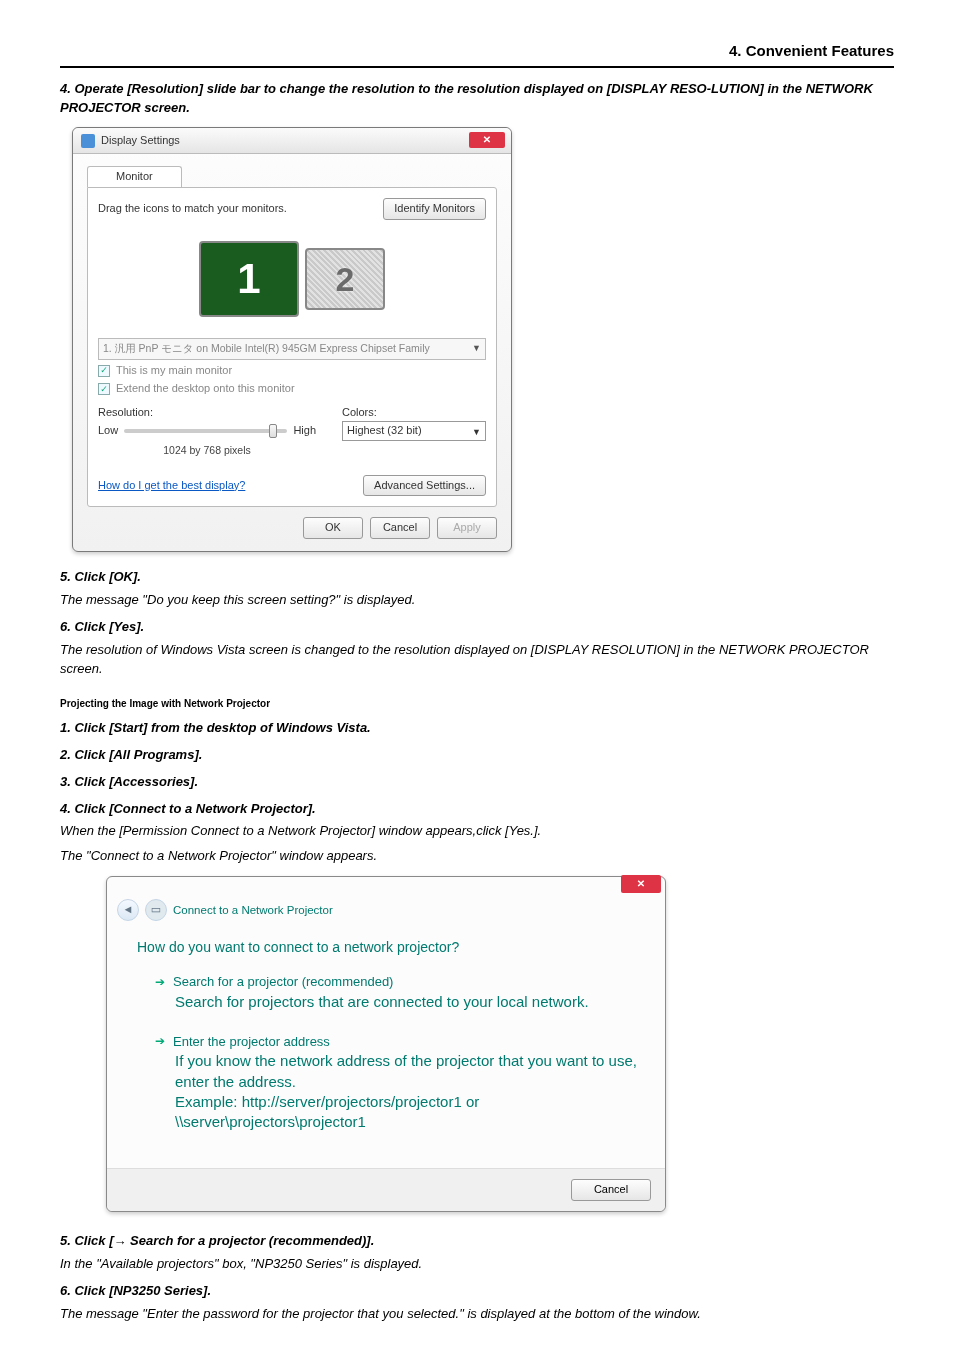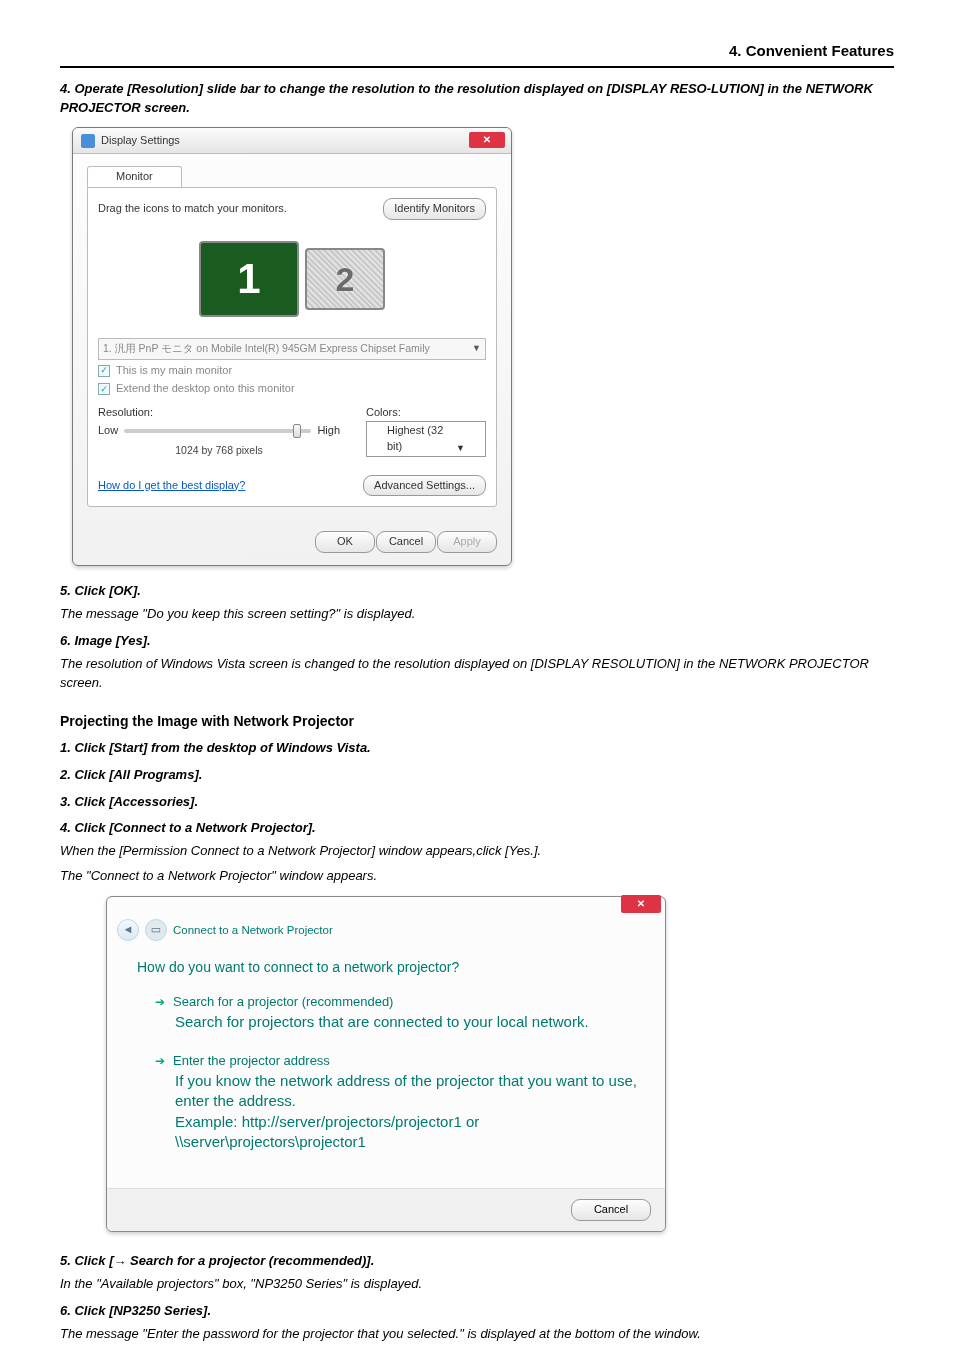--- a/index.html
+++ b/index.html
@@ -1,49 +1,49 @@
 <!DOCTYPE html>
 <html><head>
 <meta charset="utf-8">
 <style>
   * { margin: 0; padding: 0; box-sizing: border-box; }
   body { font-family: Arial, Helvetica, sans-serif; background: #fff; color: #000; width: 954px; margin: 0 auto; padding: 40px 60px; font-size: 13px; line-height: 1.45; }
   .section-header { text-align: right; font-weight: bold; font-size: 15px; border-bottom: 2px solid #000; padding-bottom: 4px; margin-bottom: 12px; }
   .step-bold { font-weight: bold; font-style: italic; margin: 8px 0 4px 0; }
   .step-indent { margin-left: 26px; padding-left: 0; }
   .italic-body { font-style: italic; margin: 4px 0 6px 0; }
-  .subhead { font-weight: bold; font-size: 14px; margin: 18px 0 8px 0; }
+  .subhead { font-weight: bold; font-size: 10px; margin: 18px 0 8px 0; }
   .page-num { text-align: center; font-weight: bold; font-size: 15px; margin-top: 28px; }
 
   
   .dlg { border: 1px solid #7a7a7a; border-radius: 6px; background: linear-gradient(#fdfdfd,#f1f1f1); width: 440px; margin: 10px 0 16px 12px; box-shadow: 0 2px 4px rgba(0,0,0,.2); font-size: 11px; color: #333; }
   .dlg-title { height: 26px; background: linear-gradient(#fbfbfb,#e5e5e5); border-bottom: 1px solid #bbb; border-radius: 6px 6px 0 0; display: flex; align-items: center; padding: 0 8px; position: relative; }
   .dlg-title-icon { width: 14px; height: 14px; background: #4a90d9; border-radius: 2px; margin-right: 6px; }
   .dlg-close { position: absolute; right: 6px; top: 4px; width: 36px; height: 16px; background: #d34; border-radius: 2px; color: #fff; display: flex; align-items: center; justify-content: center; font-weight: bold; font-size: 10px; }
   .dlg-body { padding: 12px 14px; }
   .tab { display: inline-block; background: #fff; border: 1px solid #bbb; border-bottom: none; padding: 2px 28px; border-radius: 3px 3px 0 0; font-size: 11px; }
   .panel { border: 1px solid #bbb; background: #fff; padding: 10px; border-radius: 0 3px 3px 3px;}
   .row-sb { display: flex; justify-content: space-between; align-items: center; }
-  .btn { display: inline-block; border: 1px solid #999; background: linear-gradient(#fdfdfd,#e6e6e6); padding: 2px 10px; border-radius: 9px; font-size: 11px; min-width: 60px; text-align: center; }
+  .btn { display: inline-block; border: 1px solid #999; background: linear-gradient(#fdfdfd,#e6e6e6); padding: 2px 10px; border-radius: 3px; font-size: 11px; min-width: 60px; text-align: center; }
   .mon-row { display: flex; justify-content: center; align-items: center; gap: 6px; margin: 14px 0; height: 90px; }
   .monitor { border: 2px solid #888; border-radius: 4px; display: flex; align-items: center; justify-content: center; font-weight: bold; color: #fff; }
   .mon1 { width: 100px; height: 76px; background: #1a5c1f; font-size: 42px; }
   .mon2 { width: 80px; height: 62px; background: repeating-linear-gradient(45deg,#c9c9c9,#c9c9c9 2px,#e2e2e2 2px,#e2e2e2 4px); color: #6b6b6b; font-size: 34px; text-shadow: 0 0 2px #fff;}
   .select-line { border: 1px solid #bbb; background: #f7f7f7; padding: 2px 4px; color: #888; font-size: 10.5px; width: 100%; display:flex; justify-content:space-between; align-items:center;}
   .select-line .arrow{font-size:9px;color:#555}
   .chk { display: flex; align-items: center; gap: 6px; color: #888; margin: 3px 0; }
   .chkbox { width: 12px; height: 12px; border: 1px solid #8aa; background: #eef8ff; display:flex;align-items:center;justify-content:center;font-size:9px;color:#1a7;}
   .cols2 { display: flex; gap: 26px; margin-top: 8px;}
   .slider-row { display:flex; align-items:center; gap:6px; margin-top:2px;}
   .track { flex:1; height:4px; background:#ccc; border-radius:2px; position:relative;}
   .thumb { position:absolute; right:10px; top:-5px; width:8px; height:14px; background:linear-gradient(#f8f8f8,#ddd); border:1px solid #888; border-radius:2px;}
   .ressub { text-align:center; color:#444; font-size:10.5px; margin-top:4px; }
-  .colorsel { border:1px solid #999;background:#fff;padding:1px 20px; font-size:11px; display:flex;justify-content:space-between;align-items:flex-end;width:120px;}
+  .colorsel { border:1px solid #999;background:#fff;padding:1px 4px; font-size:11px; display:flex;justify-content:space-between;align-items:flex-end;width:144px;}
   .link { color:#0a58c4; text-decoration:underline; cursor:pointer; }
-  .dlg-footer { display:flex; justify-content:flex-end; gap:1px; margin-top:24px; }
+  .dlg-footer { display:flex; justify-content:flex-end; gap:7px; margin-top:10px; }
 
   
   .dlg2 { border:1px solid #8a8a8a; border-radius:6px; background:#fcfcfc; width:560px; margin:10px 0 20px 46px; box-shadow:0 2px 4px rgba(0,0,0,.2); font-size:11.5px;}
   .dlg2-top { height:18px; position:relative;}
   .dlg2-top .dlg-close{right:4px;top:-2px;width:40px;height:18px;}
   .dlg2-crumb { display:flex; align-items:center; gap:6px; padding:4px 10px; color:#333;}
   .circ { width:22px; height:22px; border:1px solid #c5d5e5; border-radius:50%; background:linear-gradient(#f4f9ff,#dbe8f5); display:flex;align-items:center;justify-content:center;color:#678;font-size:11px;}
   .dlg2-body { padding:12px 21px 16px 30px;}
   .teal { color:#007a6f; }
   .q-head { font-size:14px; margin-bottom:16px; }
@@ -127,21 +127,21 @@
 </div>
 
 <div class="step-bold">
   <span>5.</span>
   <span>Click [OK].</span>
 </div>
 <div class="italic-body step-indent">The message "Do you keep this screen setting?" is displayed.</div>
 
 <div class="step-bold">
   <span>6.</span>
-  <span>Image [Yes].</span>
+  <span>Click [Yes].</span>
 </div>
 <div class="italic-body step-indent">The resolution of Windows Vista screen is changed to the resolution displayed on [DISPLAY RESOLUTION] in the NETWORK PROJECTOR screen.</div>
 
 <div class="subhead">Projecting the Image with Network Projector</div>
 
 <div class="step-bold">
   <span>1.</span>
   <span>Click [Start] from the desktop of Windows Vista.</span>
 </div>
 <div class="step-bold">

